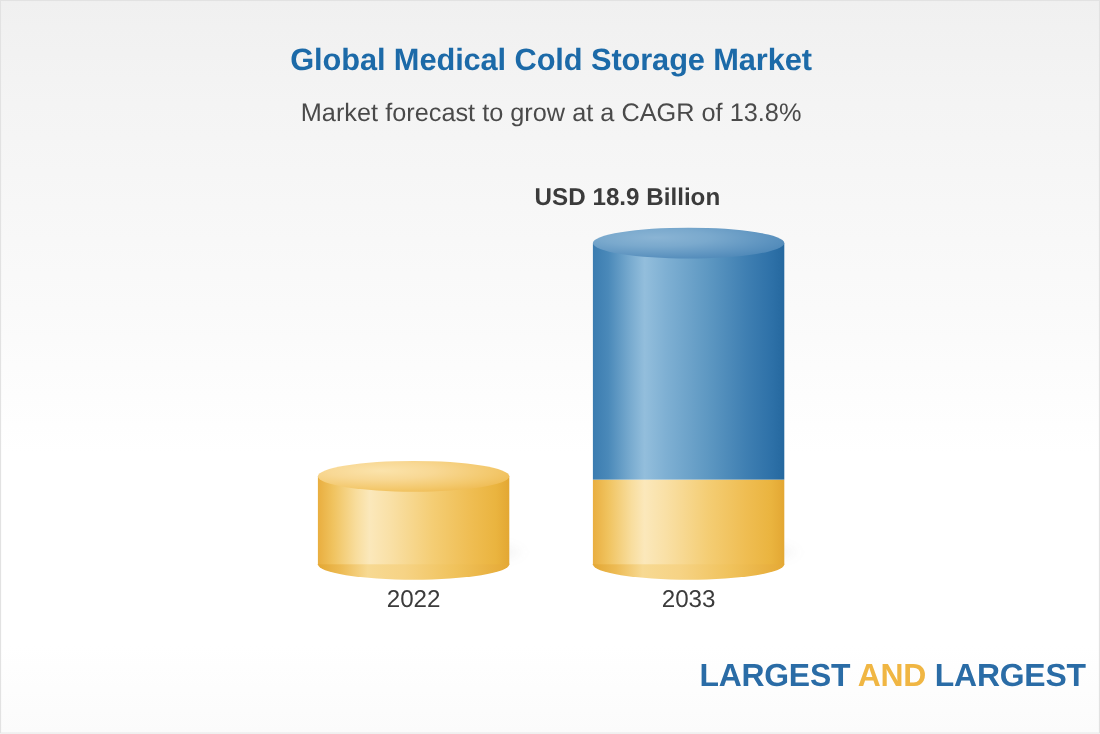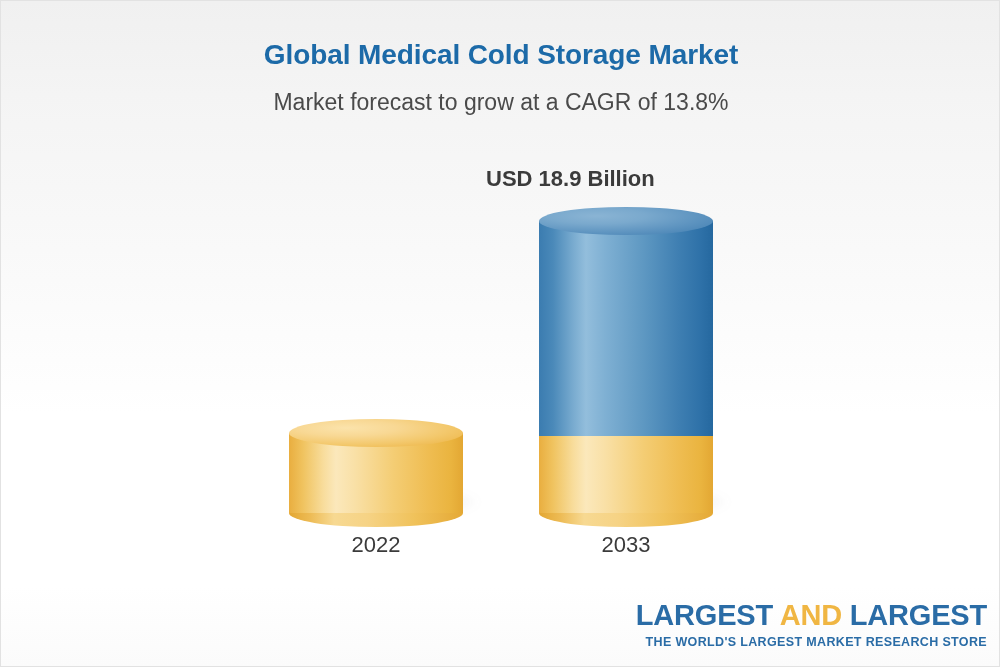--- a/index.html
+++ b/index.html
@@ -215,16 +215,15 @@
     <div class="cyl-body gold-body" style="top:14px; height:80px;"></div>
     <div class="cyl-top gold-top" style="top:0px;"></div>
   </div>
 
   <div class="cat-label" id="cat-2022">2022</div>
   <div class="cat-label" id="cat-2033">2033</div>
 
 
   <div class="logo">
     <div class="logo-main"><span>LARGEST </span><span class="logo-and">AND</span><span> LARGEST</span></div>
-    <div class="logo-tag">THE WORLD'S LARGEST MARKET RESEARCH STORE</div>
   </div>
 
 </div>
 
 </body></html>

